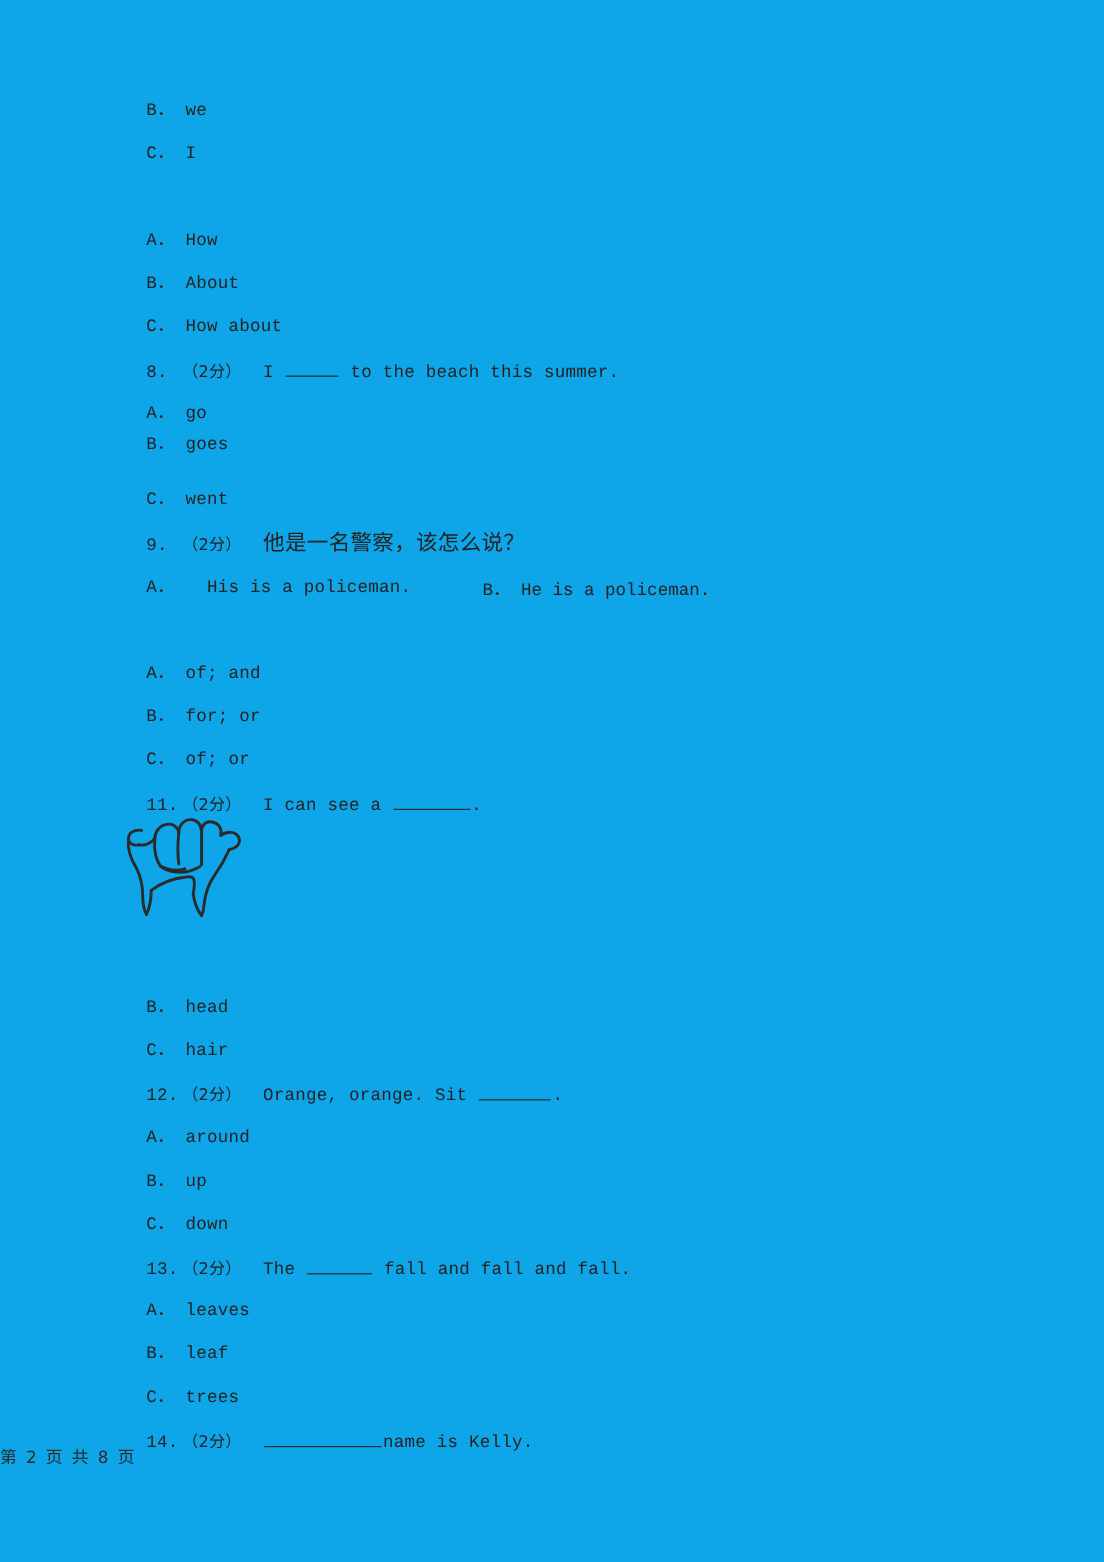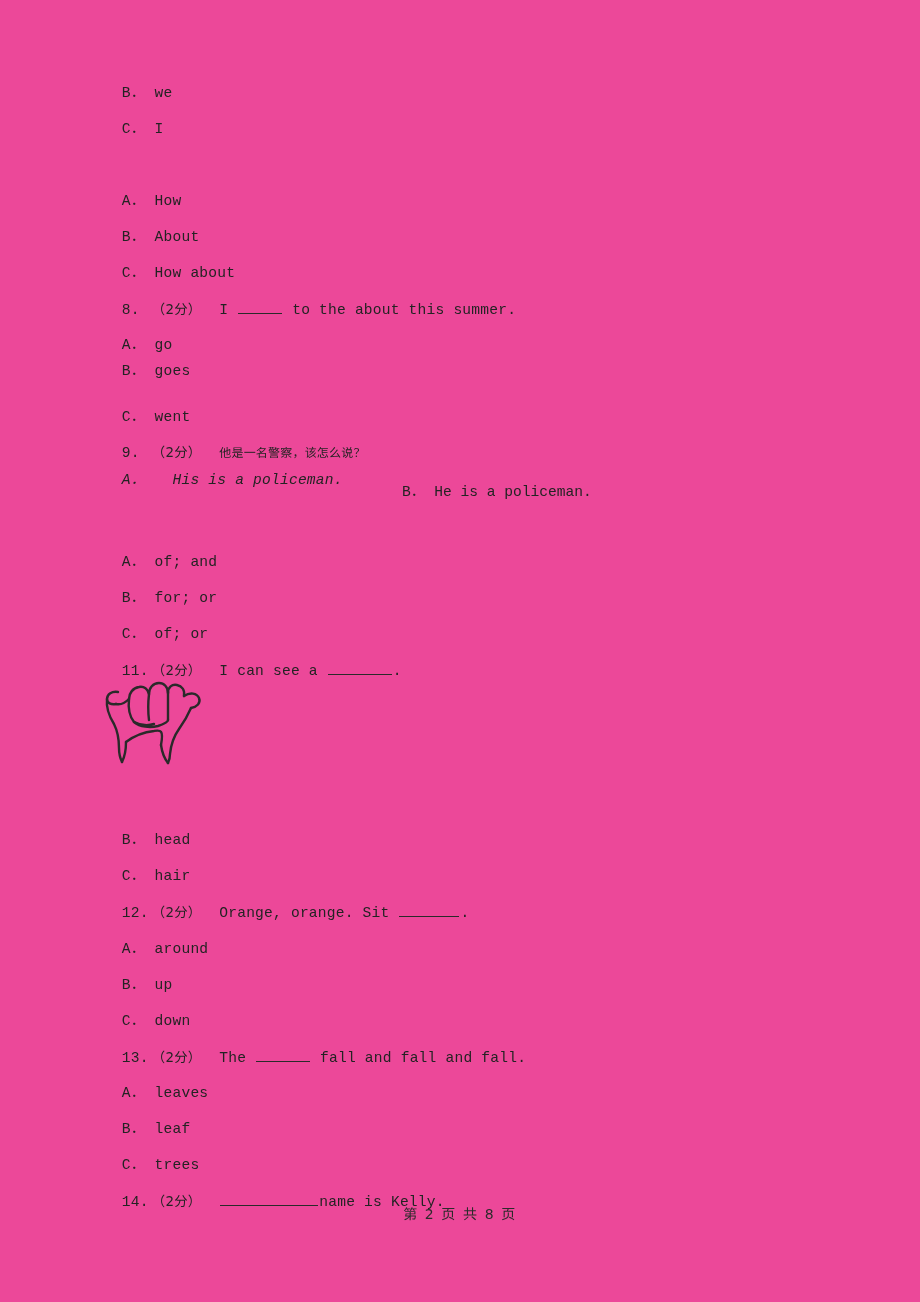--- a/index.html
+++ b/index.html
@@ -12,21 +12,21 @@
     width: 920px;
     height: 1302px;
     position: relative;
     font-family: "Liberation Mono", "DejaVu Sans Mono", monospace;
     color: #1c1c1c;
     overflow: hidden;
   }
   .page {
     position: absolute;
     inset: 0;
-    background: #ec4899;
+    background: #0ea5e9;
   }
 
   
   .line {
     position: absolute;
     left: 86px;
     white-space: pre;
     font-size: 14.6px;
     line-height: 18px;
     letter-spacing: 0.2px;
@@ -43,21 +43,21 @@
   .qnum {
     display: inline-block;
     min-width: 30px;
   }
   .score {
     font-family: "DejaVu Sans", "Liberation Sans", sans-serif;
     font-size: 13.4px;
   }
   .cn {
     font-family: "DejaVu Sans", "Liberation Sans", sans-serif;
-    font-size: 12px;
+    font-size: 18px;
   }
   .stem {
     font-family: "Liberation Mono", "DejaVu Sans Mono", monospace;
   }
 
   
   .blank {
     display: inline-block;
     border-bottom: 1.3px solid #2a2a2a;
     vertical-align: baseline;
@@ -87,21 +87,21 @@
     height: 94px;
   }
   .figure svg { display: block; width: 100%; height: 100%; }
 
   
   .footer {
     position: absolute;
     left: 0;
     right: 0;
     top: 1203px;
-    text-align: center;
+    text-align: left;
     font-family: "DejaVu Sans", "Liberation Sans", sans-serif;
     font-size: 14px;
     letter-spacing: 1.6px;
     color: #2b2b2b;
     white-space: pre;
   }
 </style>
 </head>
 <body>
 
@@ -119,36 +119,36 @@
     <span>A</span><span>．</span><span> </span><span>How</span>
   </div>
   <div class="line opt" style="top:210px;">
     <span>B</span><span>．</span><span> </span><span>About</span>
   </div>
   <div class="line opt" style="top:246px;">
     <span>C</span><span>．</span><span> </span><span>How about</span>
   </div>
 
   <div class="line qline" style="top:282px;">
-    <span class="qnum">8.</span><span class="score">（2分）</span><span>  </span><span class="stem">I</span><span> </span><span class="blank" style="width:44px;"></span><span> </span><span class="stem">to the about this summer.</span>
+    <span class="qnum">8.</span><span class="score">（2分）</span><span>  </span><span class="stem">I</span><span> </span><span class="blank" style="width:44px;"></span><span> </span><span class="stem">to the beach this summer.</span>
   </div>
   <div class="line opt" style="top:318px;">
     <span>A</span><span>．</span><span> </span><span>go</span>
   </div>
   <div class="line opt" style="top:344px;">
     <span>B</span><span>．</span><span> </span><span>goes</span>
   </div>
   <div class="line opt" style="top:390px;">
     <span>C</span><span>．</span><span> </span><span>went</span>
   </div>
 
   <div class="line qline" style="top:426px;">
     <span class="qnum">9.</span><span class="score">（2分）</span><span>  </span><span class="cn">他是一名警察，该怎么说？</span>
   </div>
-  <div class="line opt" style="top:453px;font-style:italic;">
+  <div class="line opt" style="top:463px;">
     <span>A</span><span>．</span><span>   </span><span>His is a policeman.</span>
   </div>
   <div class="opt-b-inline" style="top:463px;">
     <span>B</span><span>．</span><span> </span><span>He is a policeman.</span>
   </div>
 
   <div class="line opt" style="top:535px;">
     <span>A</span><span>．</span><span> </span><span>of; and</span>
   </div>
   <div class="line opt" style="top:571px;">

